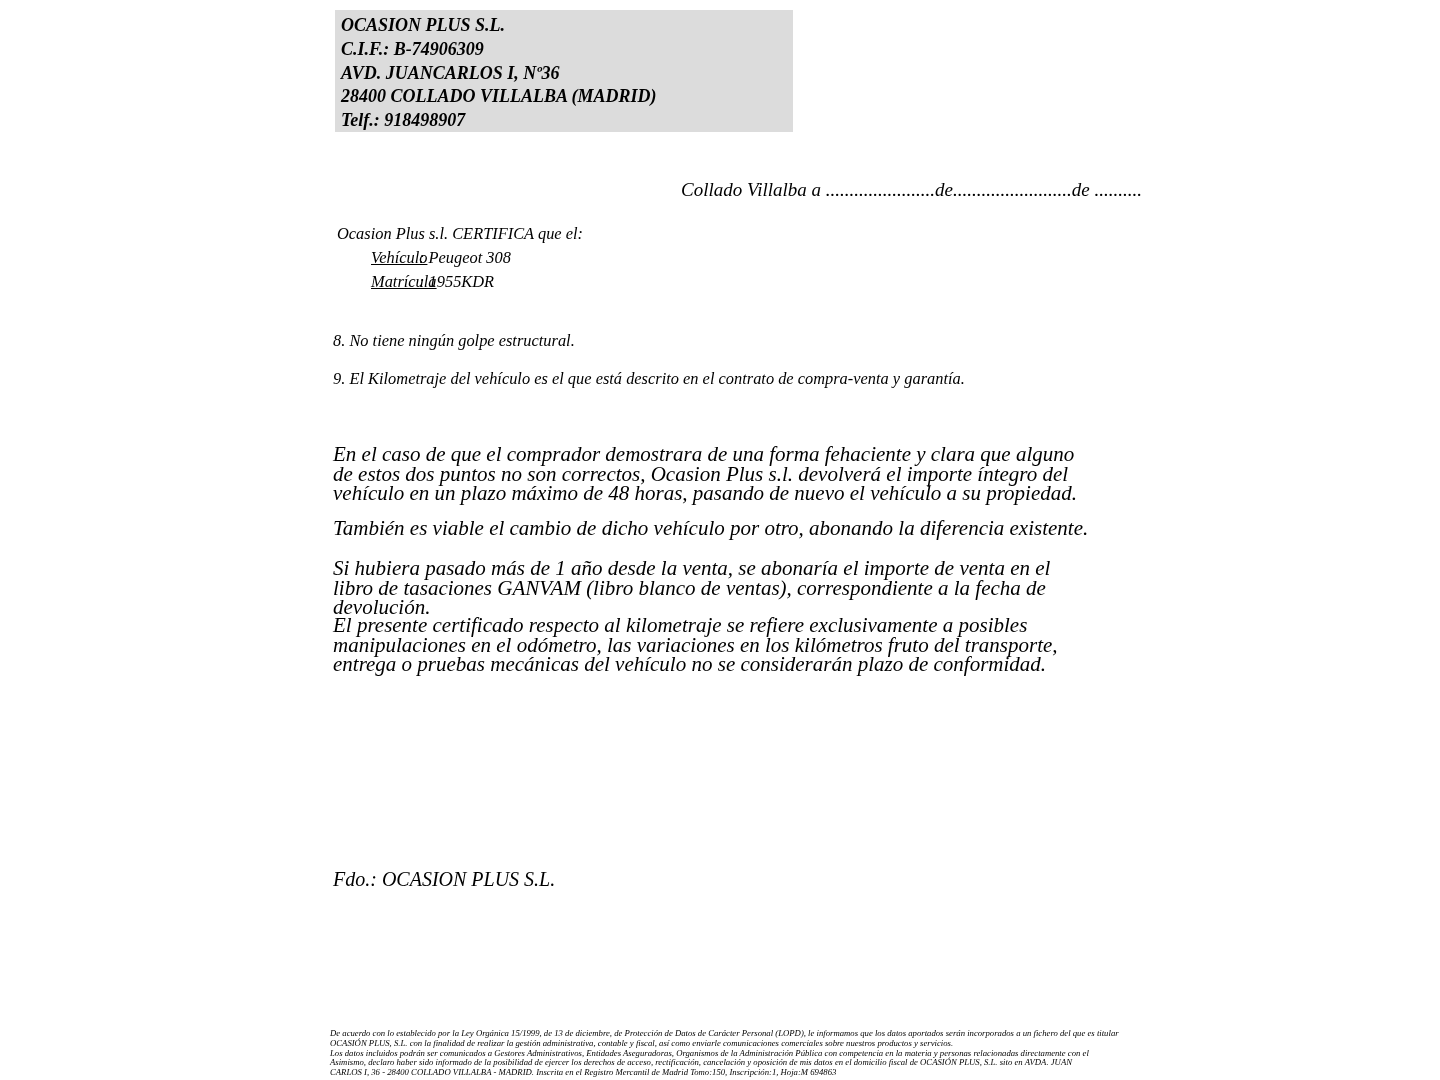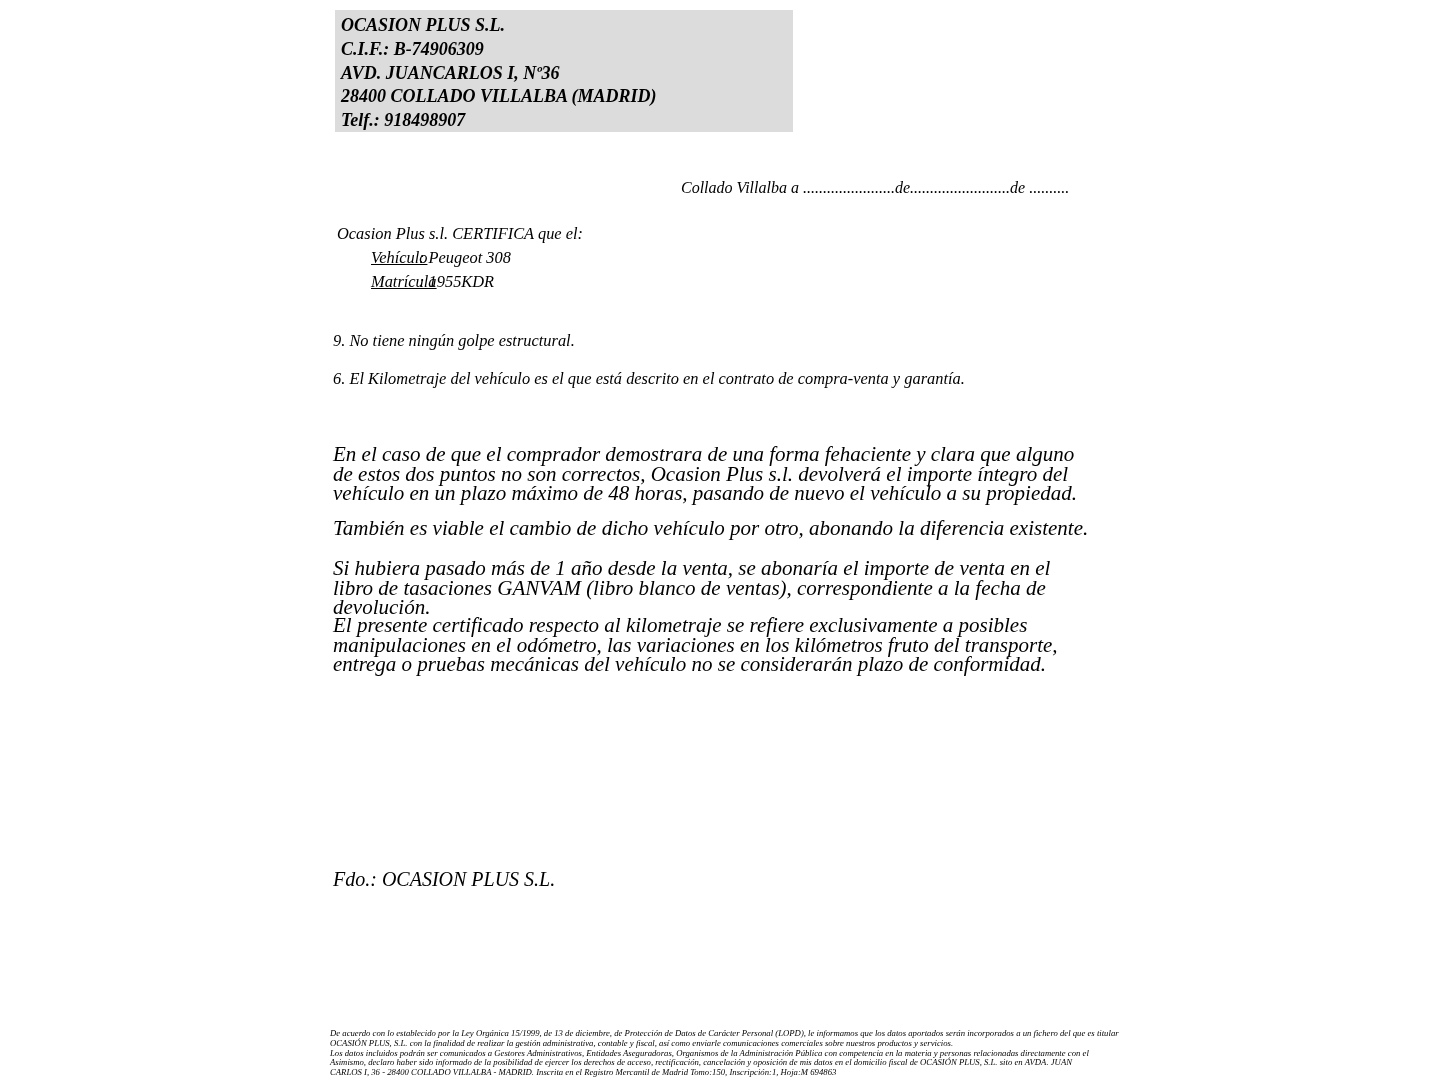--- a/index.html
+++ b/index.html
@@ -28,21 +28,21 @@
   .header-box .hline {
     font-weight: bold;
     font-size: 18px;
     line-height: 23.8px;
     white-space: nowrap;
   }
 
   
   .date-line {
     position: absolute; left: 681px; top: 171px;
-    font-size: 16px;
+    font-size: 19px;
     white-space: nowrap;
   }
 
   
   .certify {
     position: absolute; left: 337px; top: 214px;
     font-size: 16.4px;
     line-height: 24px;
   }
   .cert-row .lblwrap {
@@ -105,22 +105,22 @@
   </div>
 
   <div class="date-line">Collado Villalba a .......................de.........................de ..........</div>
 
   <div class="certify">
     <div class="cert-intro">Ocasion Plus s.l. CERTIFICA que el:</div>
     <div class="cert-row"><span class="lblwrap"><span class="lbl">Vehículo</span></span><span>: Peugeot 308</span></div>
     <div class="cert-row"><span class="lblwrap"><span class="lbl">Matrícula</span></span><span>: 1955KDR</span></div>
   </div>
 
-  <div class="point point-1">9. No tiene ningún golpe estructural.</div>
-  <div class="point point-2">6. El Kilometraje del vehículo es el que está descrito en el contrato de compra-venta y garantía.</div>
+  <div class="point point-1">8. No tiene ningún golpe estructural.</div>
+  <div class="point point-2">9. El Kilometraje del vehículo es el que está descrito en el contrato de compra-venta y garantía.</div>
 
   <div class="para para-0">En el caso de que el comprador demostrara de una forma fehaciente y clara que alguno de estos dos puntos no son correctos, Ocasion Plus s.l. devolverá el importe íntegro del vehículo en un plazo máximo de 48 horas, pasando de nuevo el vehículo a su propiedad.</div>
   <div class="para para-1">También es viable el cambio de dicho vehículo por otro, abonando la diferencia existente.</div>
   <div class="para para-2">Si hubiera pasado más de 1 año desde la venta, se abonaría el importe de venta en el libro de tasaciones GANVAM (libro blanco de ventas), correspondiente a la fecha de devolución.</div>
   <div class="para para-3">El presente certificado respecto al kilometraje se refiere exclusivamente a posibles manipulaciones en el odómetro, las variaciones en los kilómetros fruto del transporte, entrega o pruebas mecánicas del vehículo no se considerarán plazo de conformidad.</div>
 
   <div class="signature">Fdo.: OCASION PLUS S.L.</div>
 
   <div class="legal">
     <div class="lline">De acuerdo con lo establecido por la Ley Orgánica 15/1999, de 13 de diciembre, de Protección de Datos de Carácter Personal (LOPD), le informamos que los datos aportados serán incorporados a un fichero del que es titular</div>

